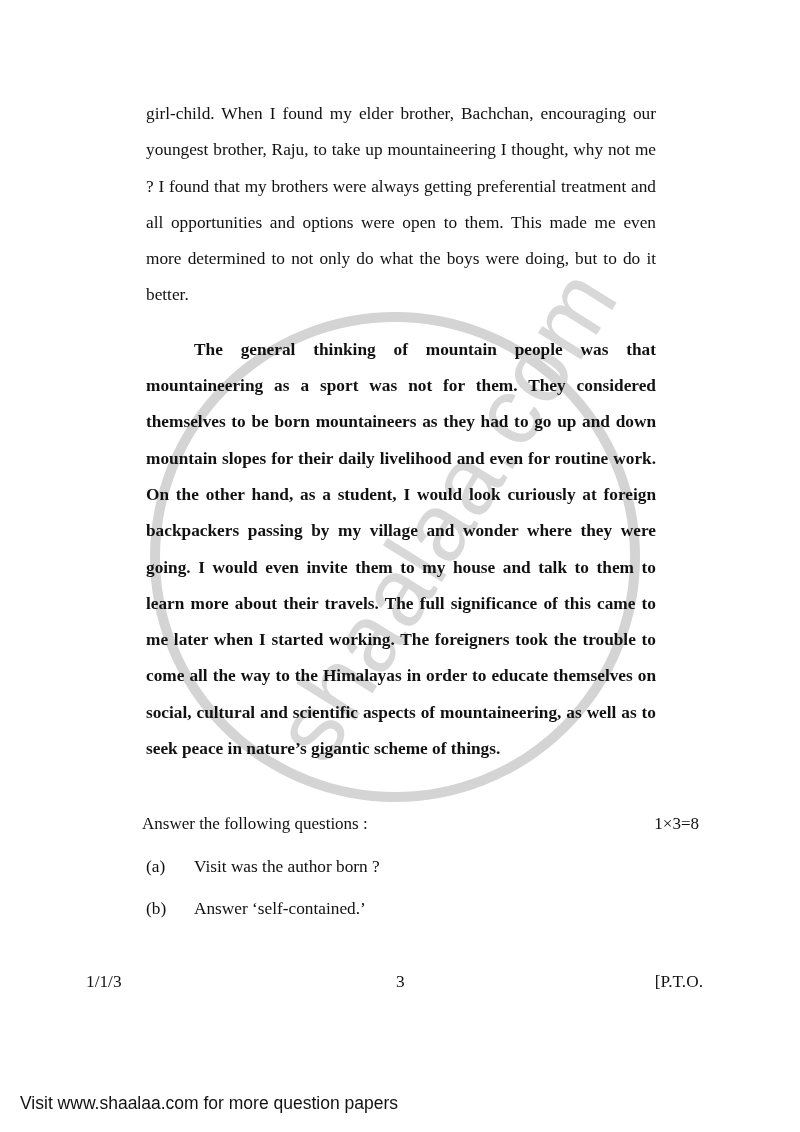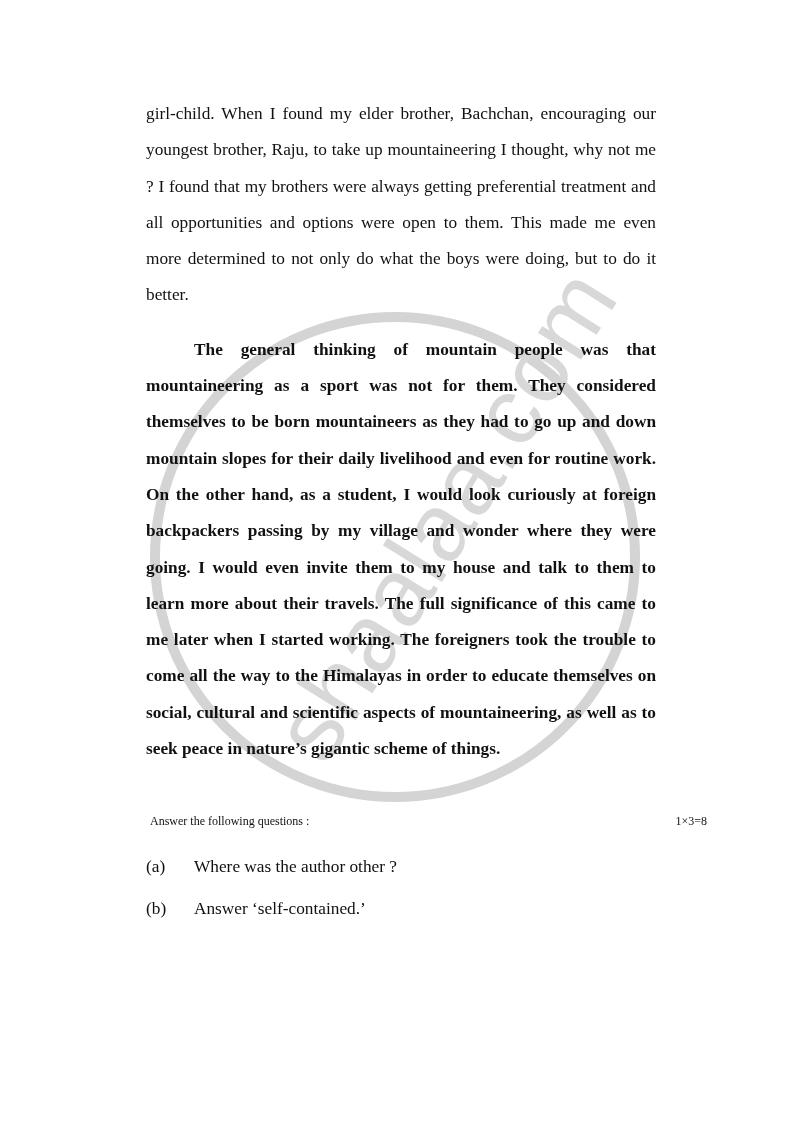--- a/index.html
+++ b/index.html
@@ -58,24 +58,24 @@
     .passage p {
       margin: 0;
     }
     .passage p.para-2 {
       margin-top: 18px;
       text-indent: 48px;
       font-weight: bold;
     }
     .instruction-row {
       position: absolute;
-      left: 150px;
+      left: 142px;
       top: 814px;
       width: 557px;
-      font-size: 12px;
+      font-size: 17px;
       display: flex;
       justify-content: space-between;
       z-index: 1;
     }
     .question {
       position: absolute;
       left: 146px;
       font-size: 17.3px;
       display: flex;
       z-index: 1;
@@ -123,23 +123,29 @@
     <p class="para-2">The general thinking of mountain people was that mountaineering as a sport was not for them. They considered themselves to be born mountaineers as they had to go up and down mountain slopes for their daily livelihood and even for routine work. On the other hand, as a student, I would look curiously at foreign backpackers passing by my village and wonder where they were going. I would even invite them to my house and talk to them to learn more about their travels. The full significance of this came to me later when I started working. The foreigners took the trouble to come all the way to the Himalayas in order to educate themselves on social, cultural and scientific aspects of mountaineering, as well as to seek peace in nature’s gigantic scheme of things.</p>
   </div>
 
   <div class="instruction-row">
     <span>Answer the following questions :</span>
     <span>1×3=8</span>
   </div>
 
   <div class="question q-a">
     <span class="qlabel">(a)</span>
-    <span>Where was the author other ?</span>
+    <span>Visit was the author born ?</span>
   </div>
 
   <div class="question q-b">
     <span class="qlabel">(b)</span>
     <span>Answer ‘self-contained.’</span>
   </div>
 
+  <div class="footer-row">
+    <span>1/1/3</span>
+    <span class="center-num">3</span>
+    <span>[P.T.O.</span>
+  </div>
 
+  <div class="site-banner">Visit www.shaalaa.com for more question papers</div>
 
 </div>
 
 </body></html>

